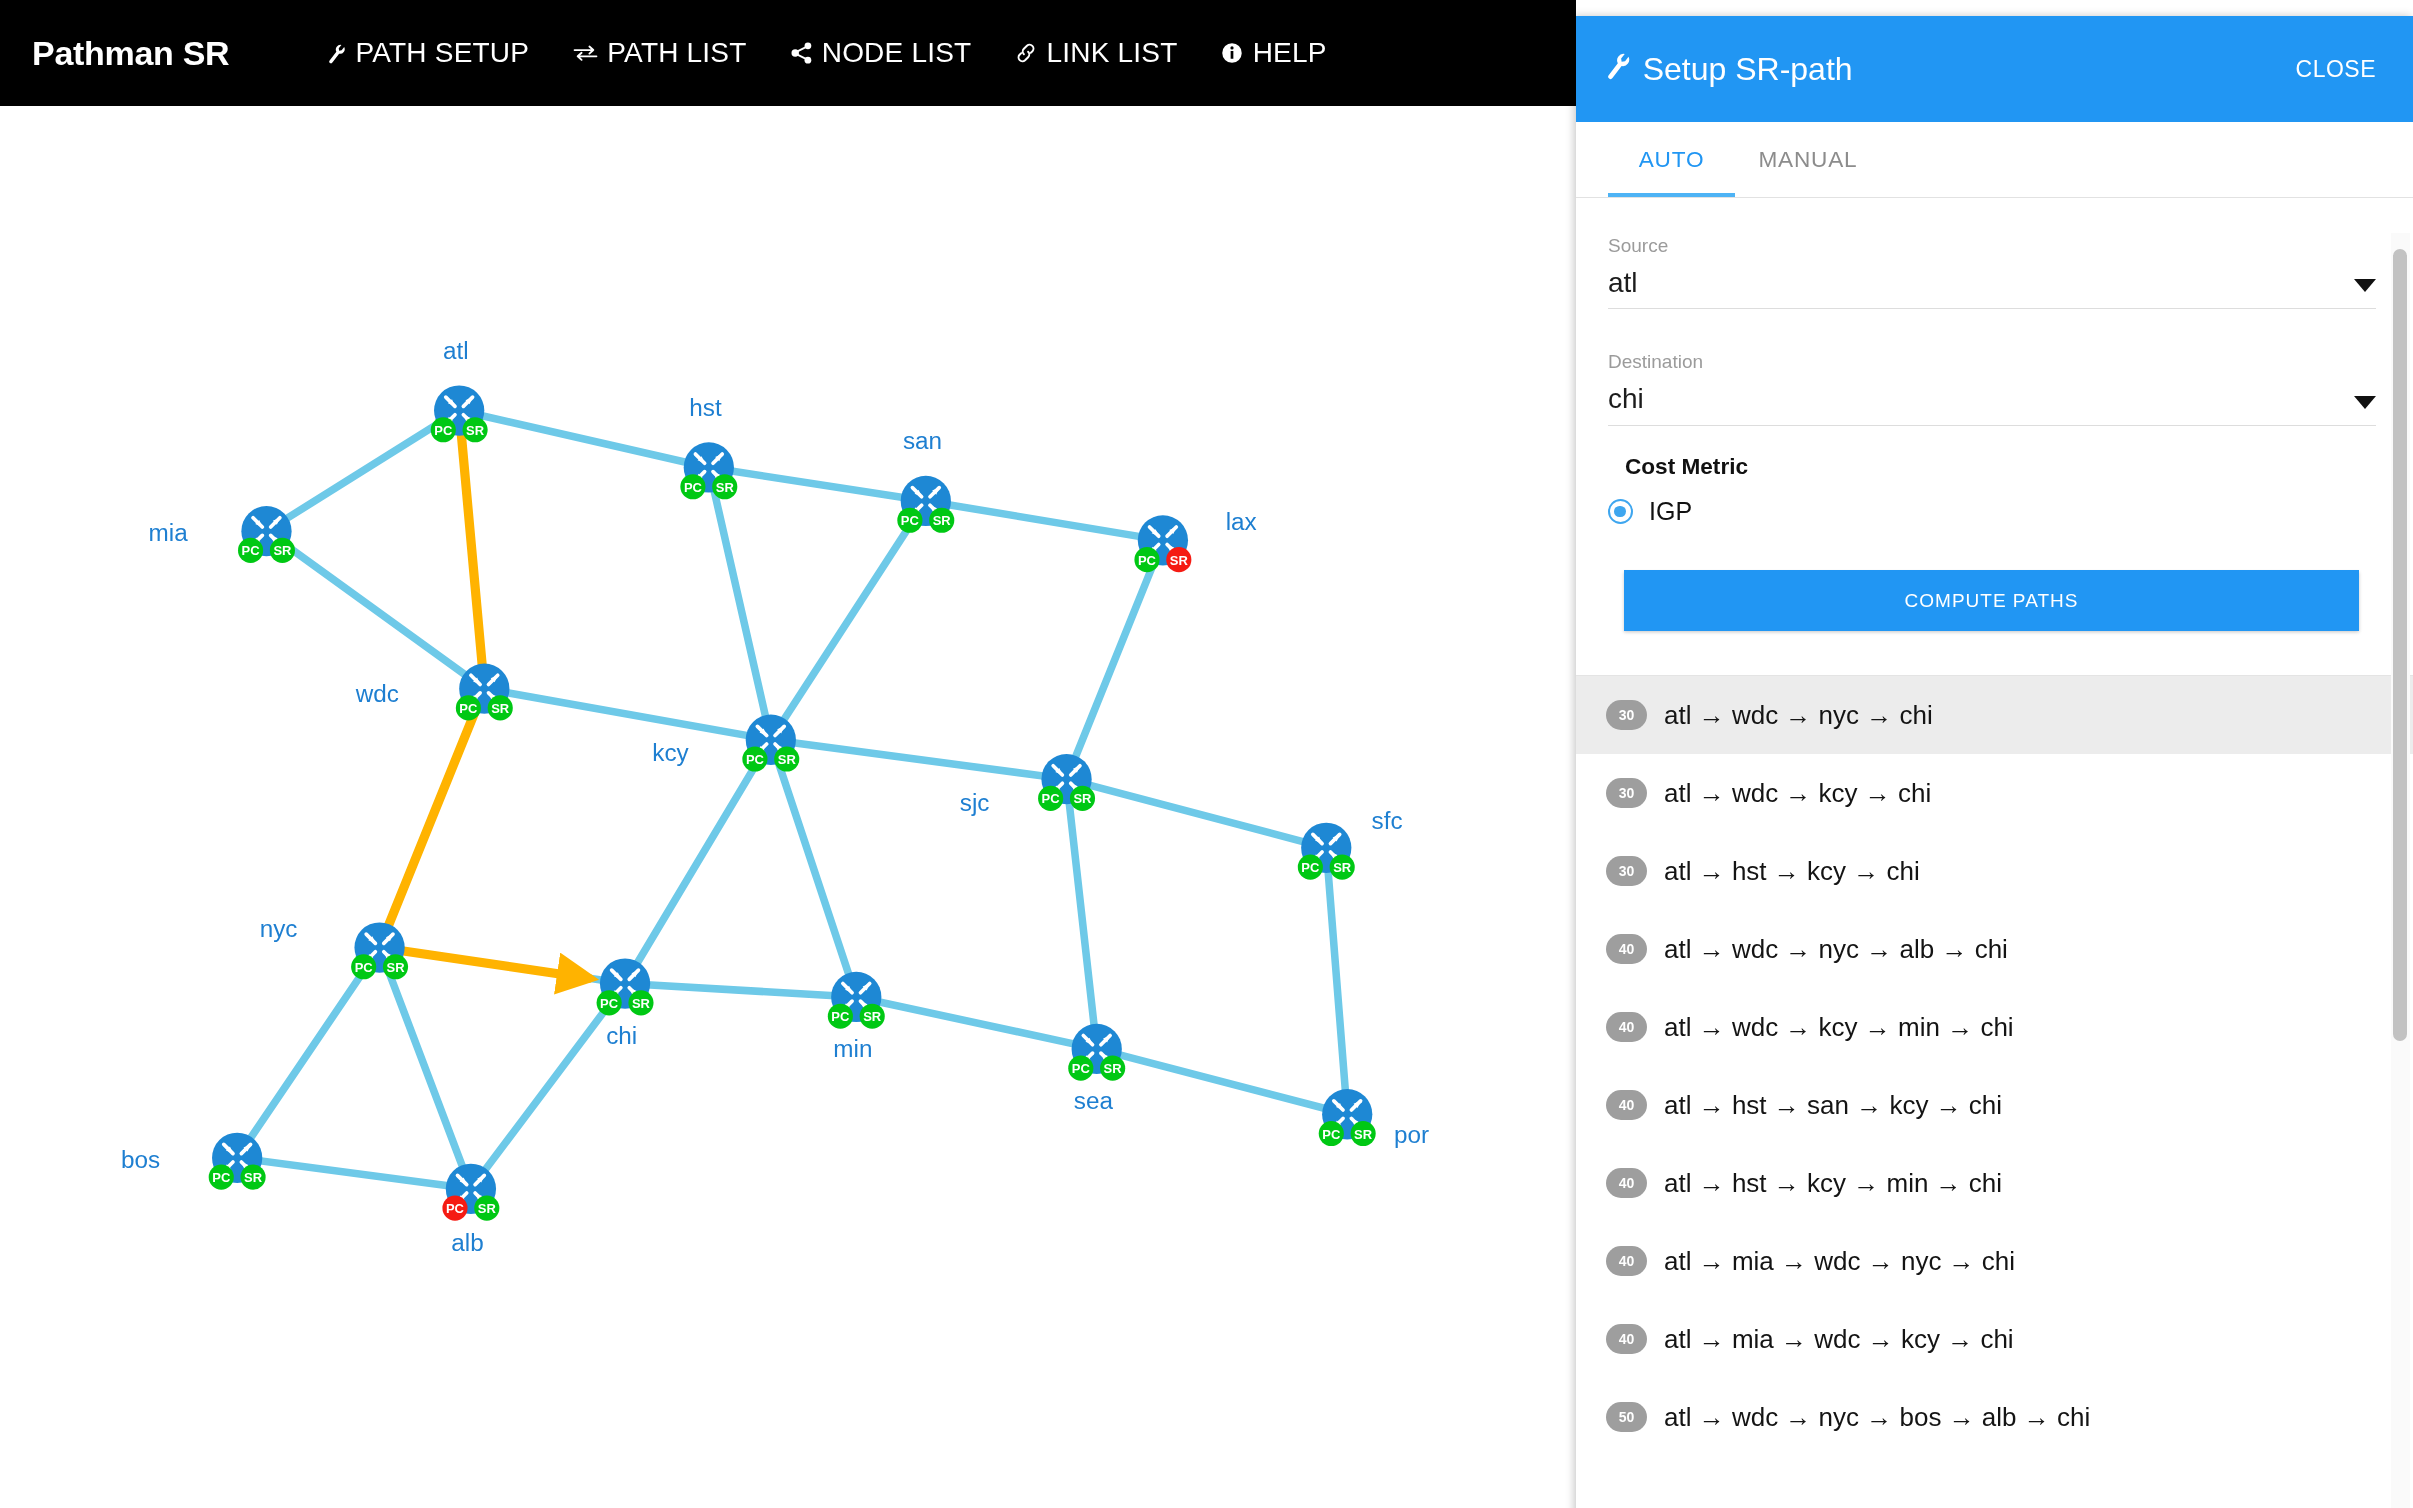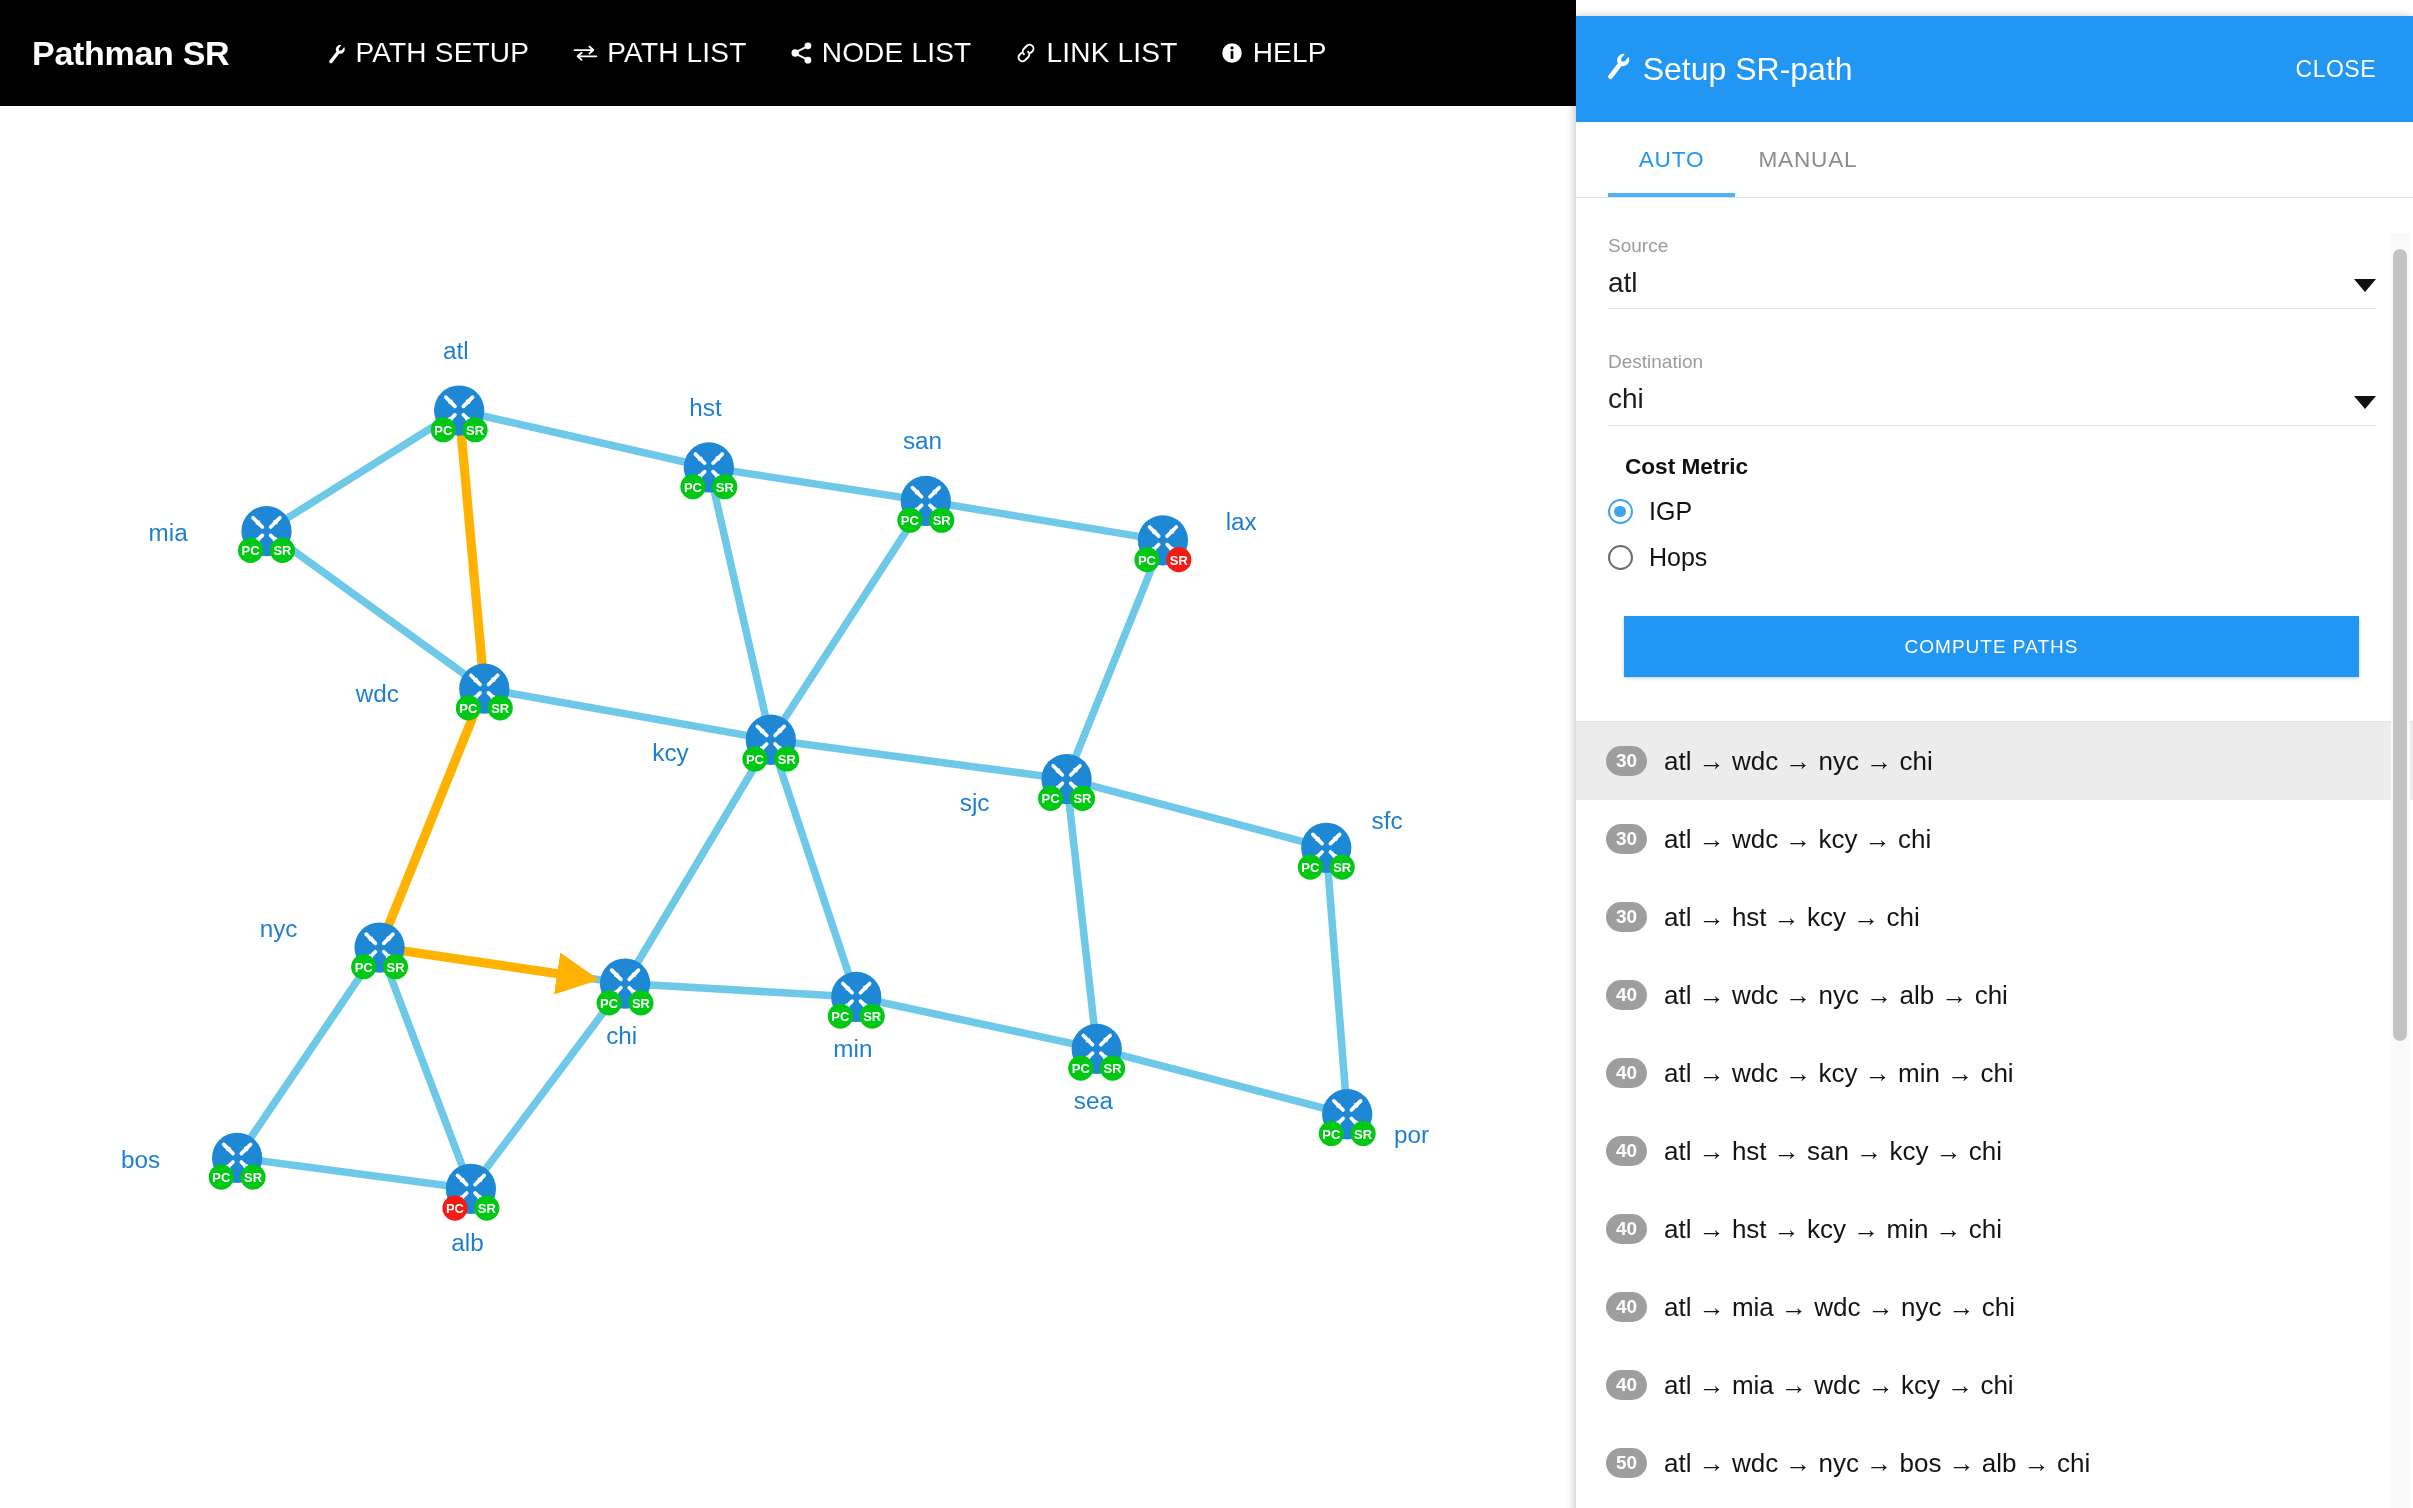--- a/index.html
+++ b/index.html
@@ -224,21 +224,21 @@
     box-sizing: border-box;
     cursor: pointer;
   }
   .result-row.selected { background: #ececec; }
   .cost-badge {
     flex: none;
     min-width: 41px; height: 30px;
     border-radius: 15px;
     background: #9e9e9e;
     color: #ffffff;
-    font-size: 19px;
+    font-size: 14px;
     font-weight: bold;
     display: flex; align-items: center; justify-content: center;
     padding: 0 3.4px;
     box-sizing: border-box;
     margin-right: 17px;
   }
   .path-text {
     font-size: 26px;
     color: #141414;
     white-space: nowrap;
@@ -750,24 +750,20 @@
           </div>
         </div>
 
         <div>
           <div class="group-title">Cost Metric</div>
           <div id="cost-metric-options">
               <div class="radio-row">
                 <span class="radio checked"></span>
                 <span class="radio-label">IGP</span>
               </div>
-              <div class="radio-row">
-                <span class="radio"></span>
-                <span class="radio-label">Hops</span>
-              </div>
             </div>
         </div>
 
         <button class="compute-btn">COMPUTE PATHS</button>
       </div>
 
       <div class="results" id="results-list">
           <div class="result-row selected">
             <span class="cost-badge">30</span>
             <span class="path-text">atl → wdc → nyc → chi</span>

